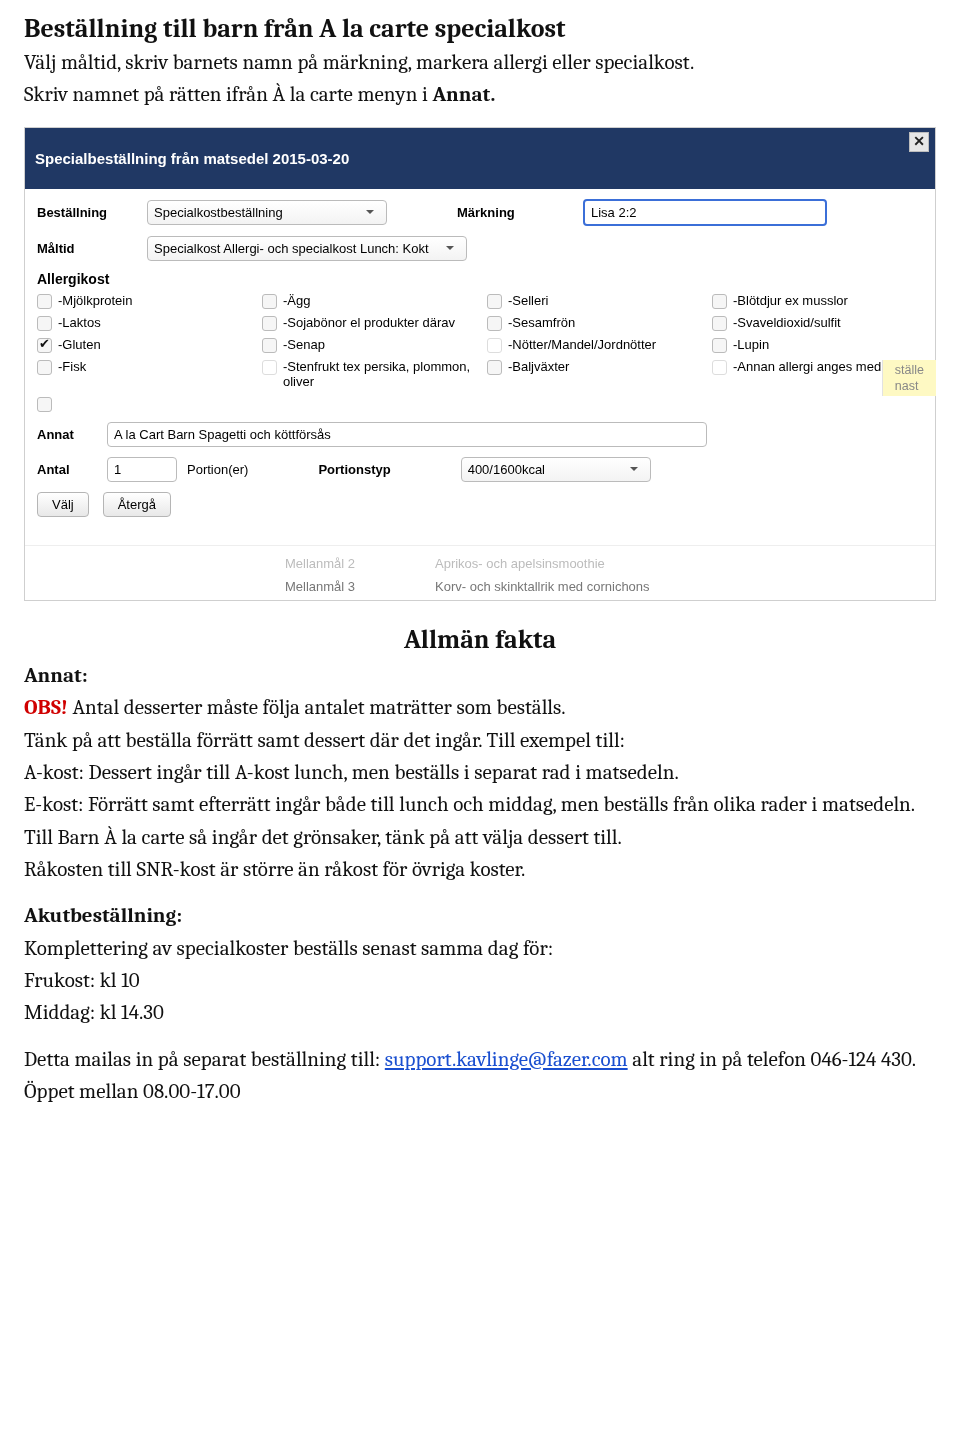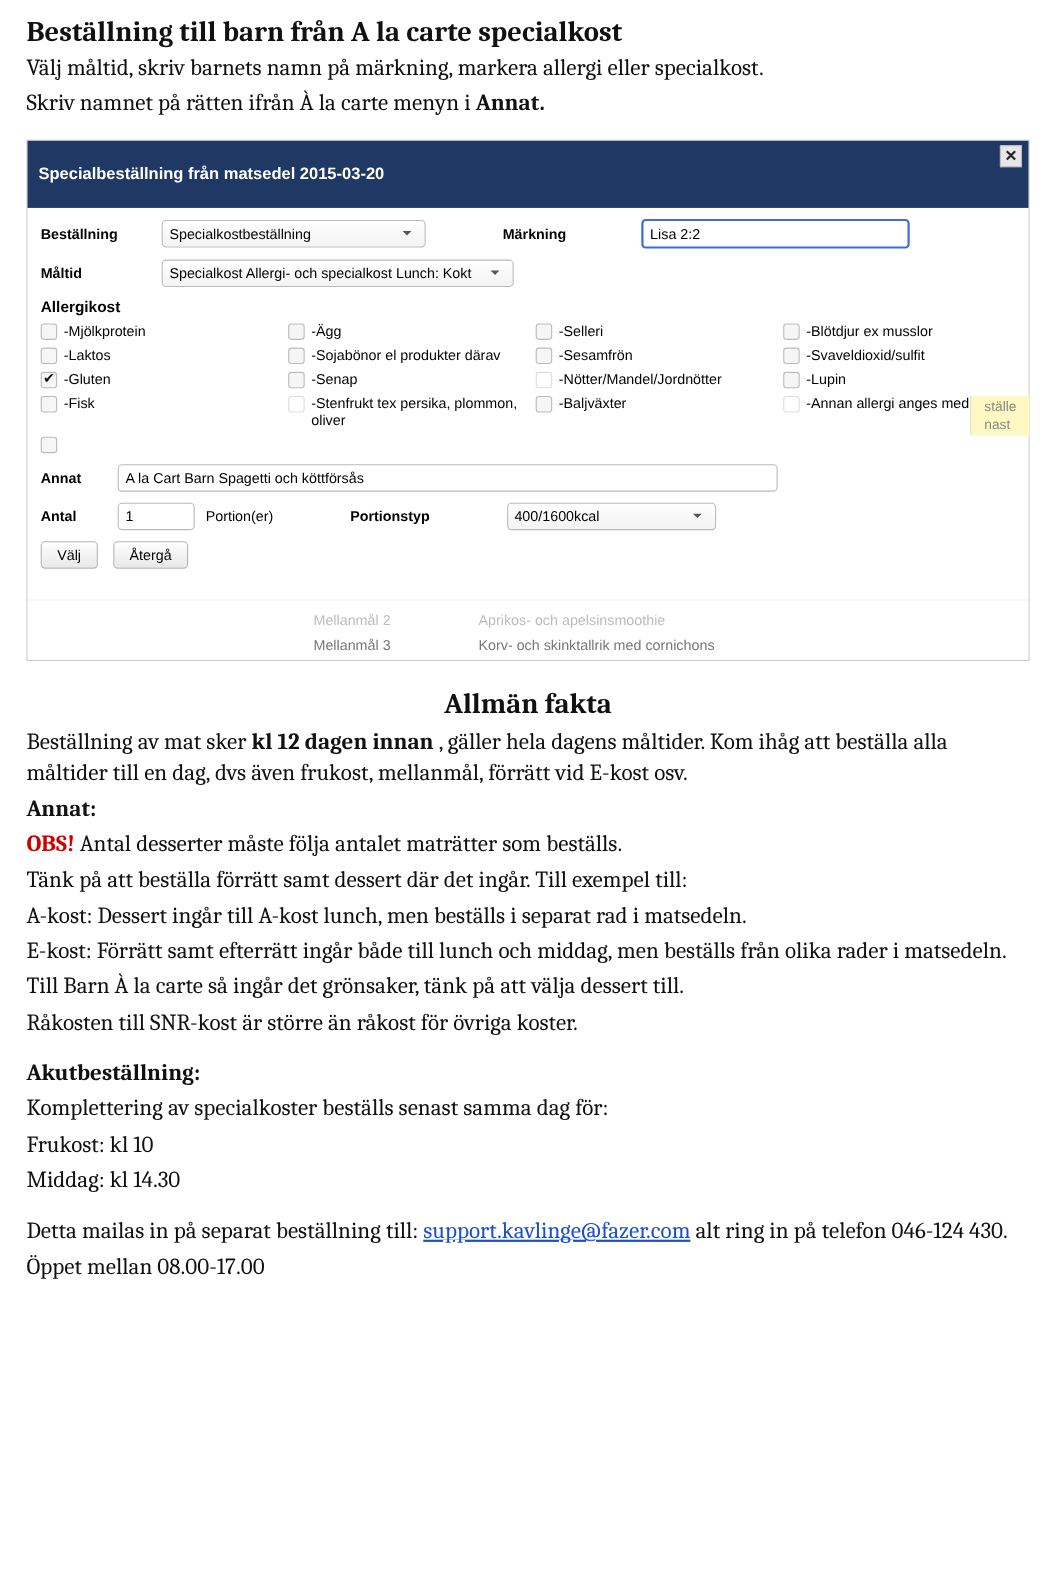--- a/index.html
+++ b/index.html
@@ -306,25 +306,20 @@
       </div>
       <div class="r">
         <span class="c1">Mellanmål 3</span>
         <span>Korv- och skinktallrik med cornichons</span>
       </div>
     </div>
   </div>
 
   <h2 class="center">Allmän fakta</h2>
 
-  <p class="doc-p">
-    <span>Beställning av mat sker </span>
-    <span class="bold">kl 12 dagen innan</span>
-    <span>, gäller hela dagens måltider. Kom ihåg att beställa alla måltider till en dag, dvs även frukost, mellanmål, förrätt vid E-kost osv.</span>
-  </p>
 
   <p class="doc-p bold">Annat:</p>
 
   <p class="doc-p">
     <span class="red">OBS!</span>
     <span> Antal desserter måste följa antalet maträtter som beställs.</span>
   </p>
   <p class="doc-p">Tänk på att beställa förrätt samt dessert där det ingår. Till exempel till:</p>
   <p class="doc-p">A-kost: Dessert ingår till A-kost lunch, men beställs i separat rad i matsedeln.</p>
   <p class="doc-p">E-kost: Förrätt samt efterrätt ingår både till lunch och middag, men beställs från olika rader i matsedeln.</p>

